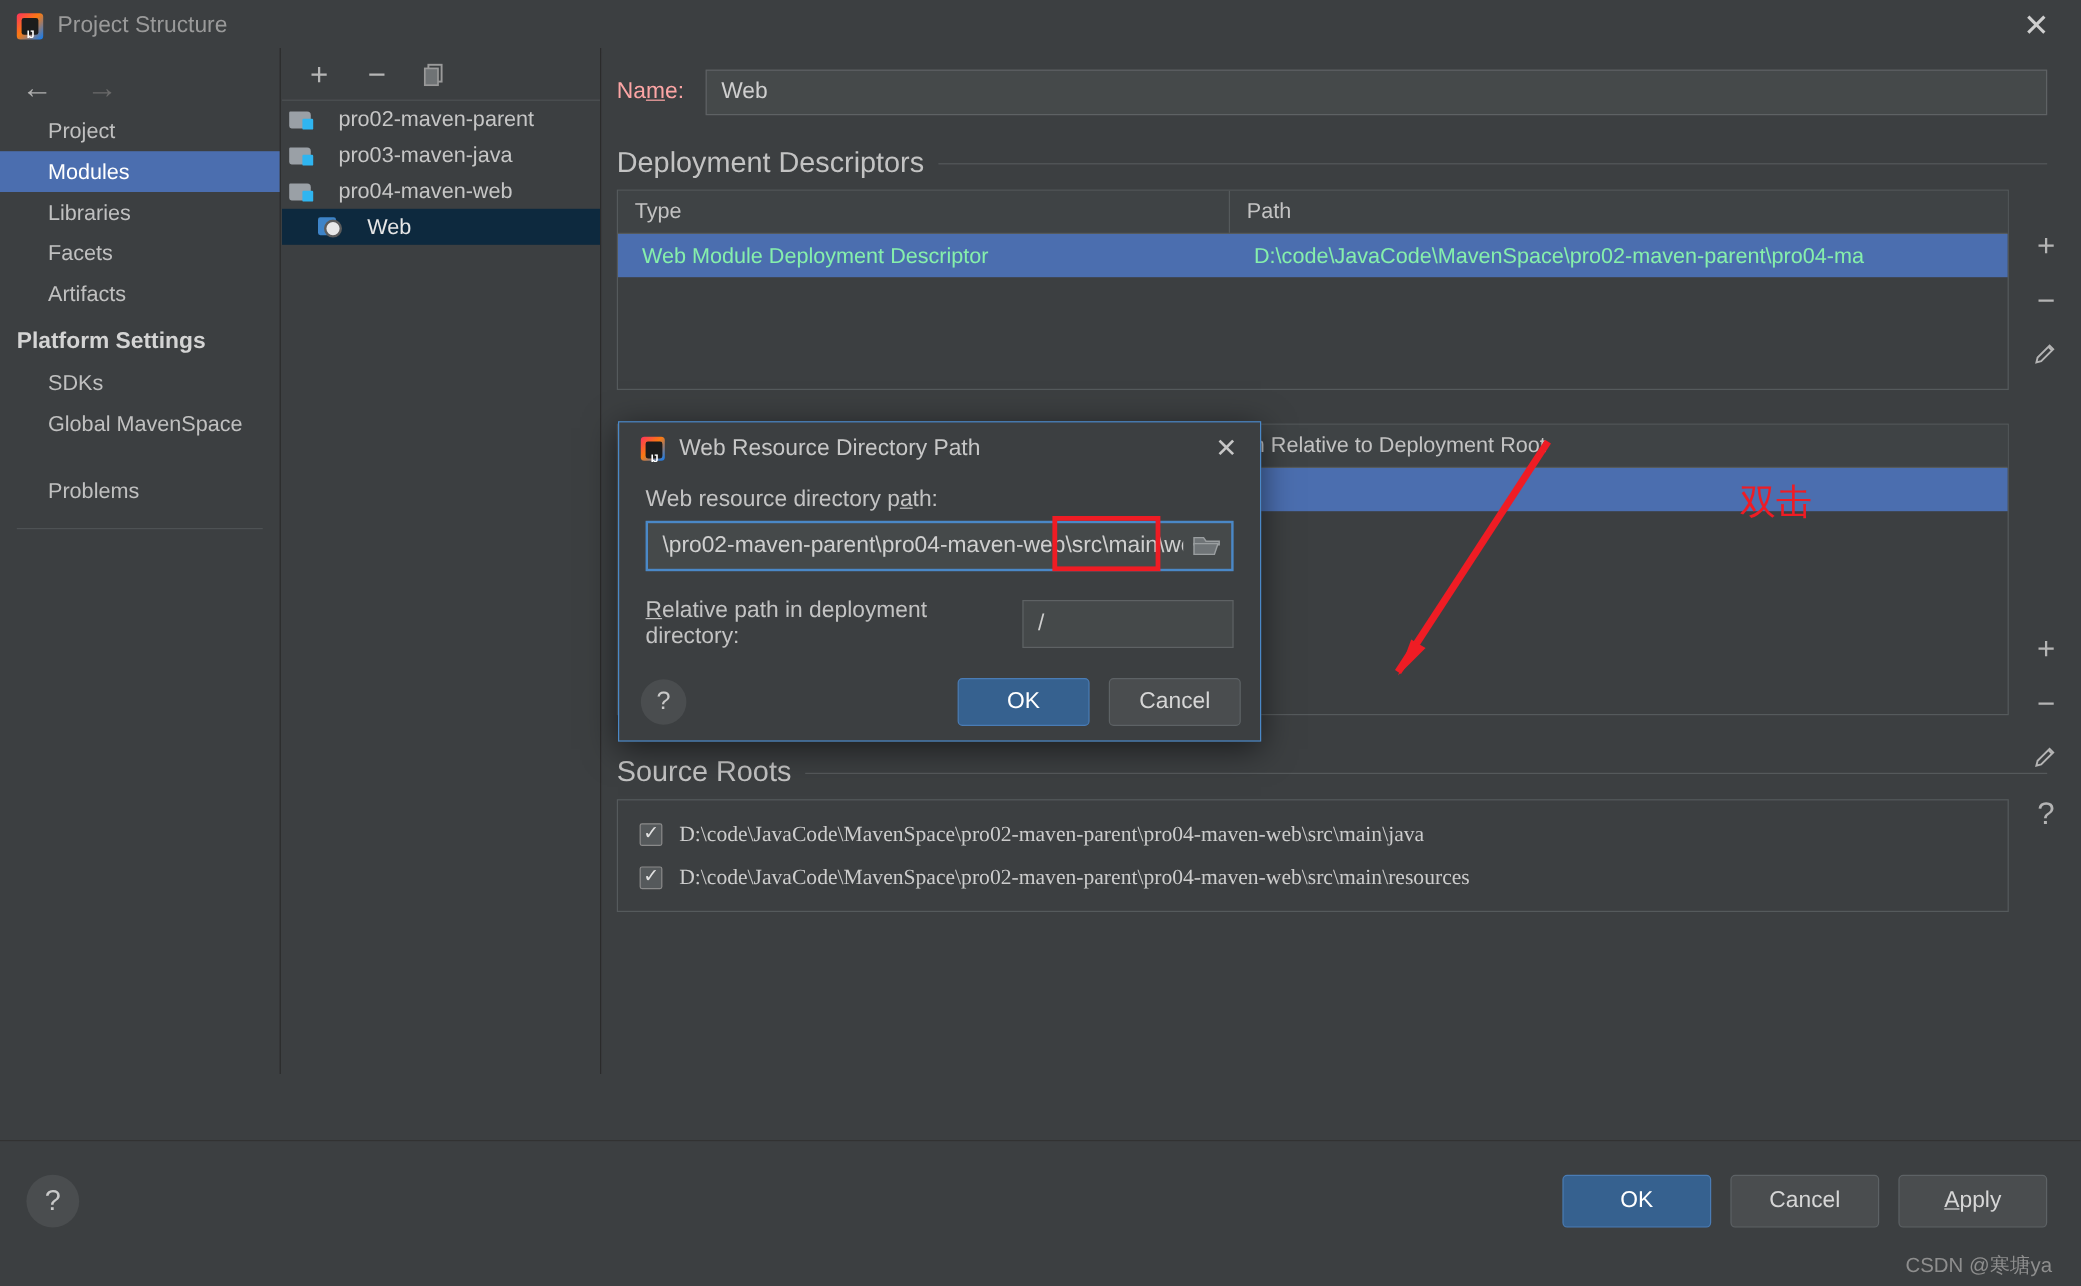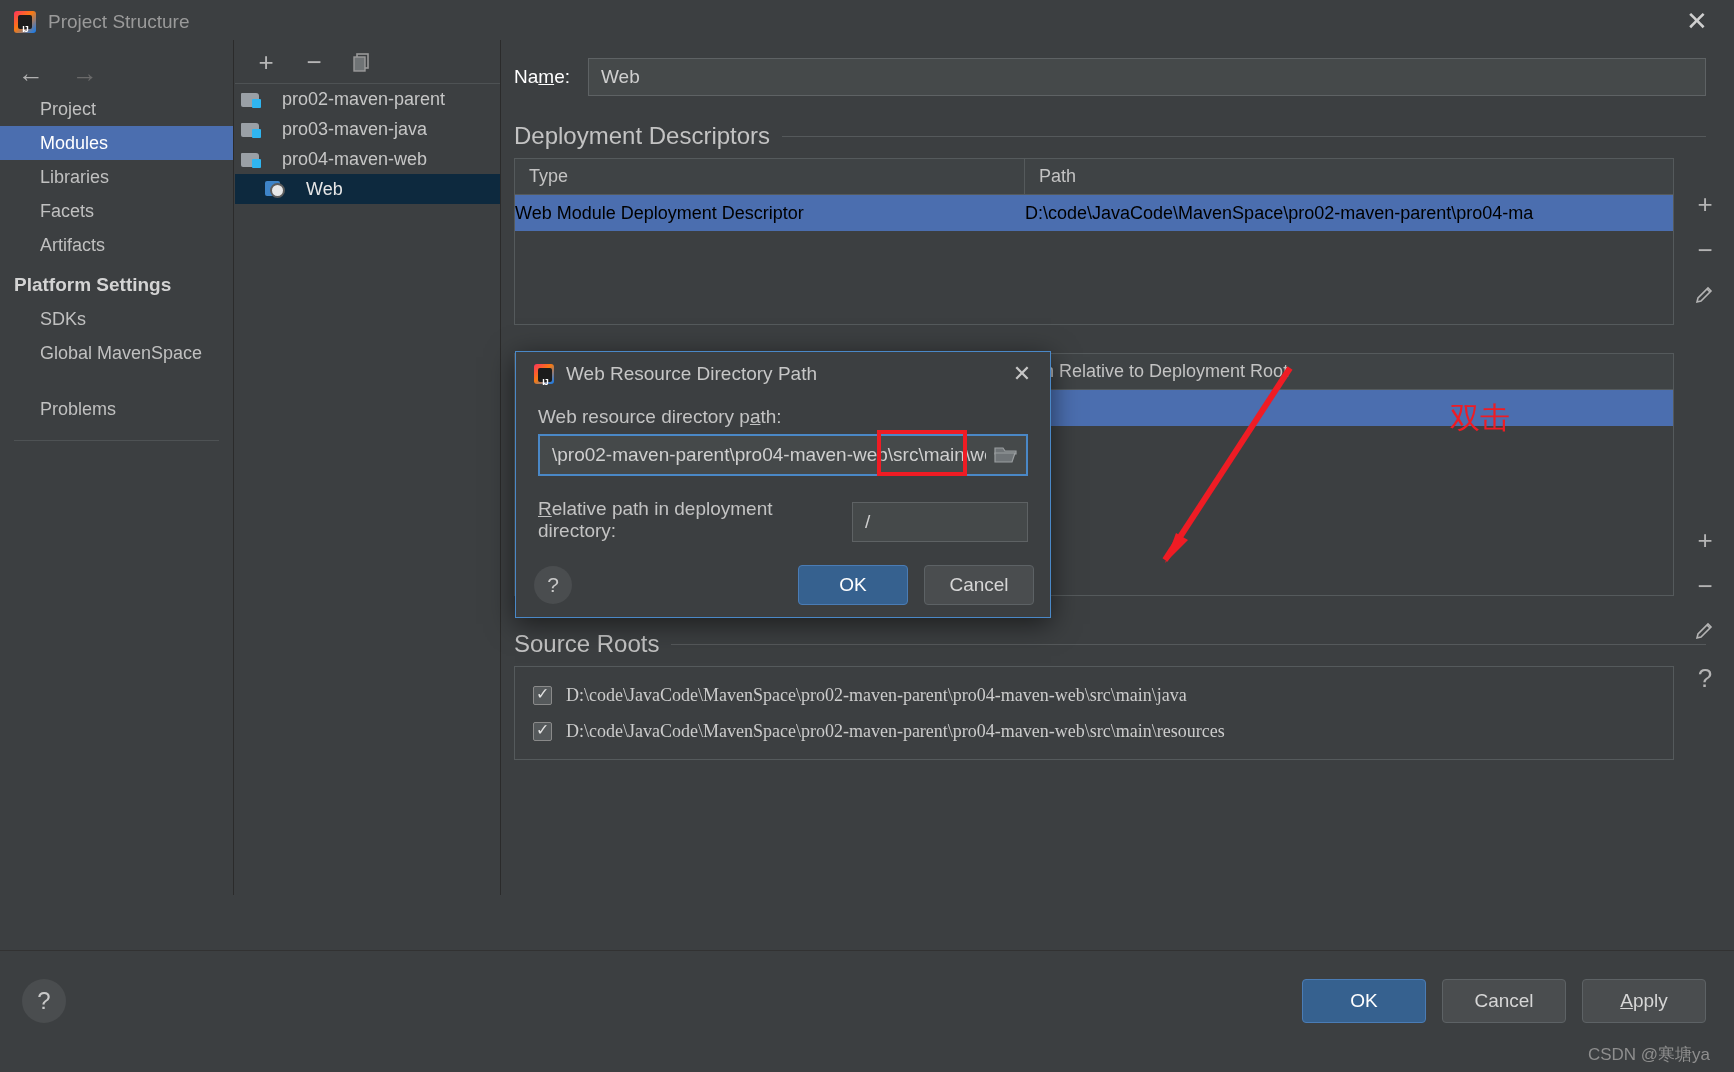--- a/index.html
+++ b/index.html
@@ -117,21 +117,21 @@
   }
 
   
   .content {
     position: absolute; left: 502px; top: 40px; right: 0; height: 855px;
     background: #3c3f41;
   }
   .name-row {
     display: flex; align-items: center; padding: 18px 28px 0 12px;
   }
-  .name-label { font-size: 19px; color: #ffffff; margin-right: 18px; }
+  .name-label { font-size: 19px; color: #fca5a5; margin-right: 18px; }
   .name-label u { text-decoration: underline; }
   .name-input {
     flex: 1; height: 38px; background: #45494a; border: 1px solid #5e6264;
     color: #cfcfcf; font-size: 19px; padding: 0 12px;
     font-family: "Liberation Sans", sans-serif;
   }
 
   .section-title-row {
     display: flex; align-items: center; margin: 26px 28px 8px 12px;
   }
@@ -148,22 +148,22 @@
   }
   .th {
     font-size: 18px; color: #c3c3c3; display: flex; align-items: center;
     padding-left: 14px;
   }
   .th.c1 { width: 510px; border-right: 1px solid #555a5c; }
   .th.c2 { flex: 1; }
   .tbl-row { display: flex; height: 36px; }
   .tbl-row.selected { background: #4b6eaf; }
   .td {
-    font-size: 18px; color: #000000; display: flex; align-items: center;
-    padding-left: 0; white-space: nowrap; overflow: hidden;
+    font-size: 18px; color: #86efac; display: flex; align-items: center;
+    padding-left: 20px; white-space: nowrap; overflow: hidden;
   }
   .td.c1 { width: 510px; }
   .td.c2 { flex: 1; }
 
   .side-btns {
     position: absolute; right: 6px; width: 46px;
     display: flex; flex-direction: column; align-items: center; gap: 16px;
   }
   .side-btn {
     width: 30px; height: 30px; color: #b4b4b4; font-size: 26px;
@@ -255,21 +255,21 @@
   }
   .browse-ico {
     width: 40px; height: 38px; display: flex; align-items: center;
     justify-content: center; cursor: pointer; flex: none;
   }
   .hl-box {
     position: absolute; left: 337px; top: -6px; width: 90px; height: 46px;
     border: 4px solid #ef1c24; pointer-events: none; z-index: 3;
   }
   .rel-row {
-    display: flex; align-items: flex-end; margin: 22px 22px 0 22px;
+    display: flex; align-items: center; margin: 22px 22px 0 22px;
   }
   .rel-label { font-size: 19px; color: #c3c3c3; }
   .rel-label u { text-decoration: underline; }
   .rel-input {
     margin-left: 16px; width: 176px; height: 40px;
     background: #45494a; border: 1px solid #5e6264; color: #cfcfcf;
     font-size: 19px; padding: 0 12px;
     font-family: "Liberation Sans", sans-serif;
   }
   .modal-footer {

